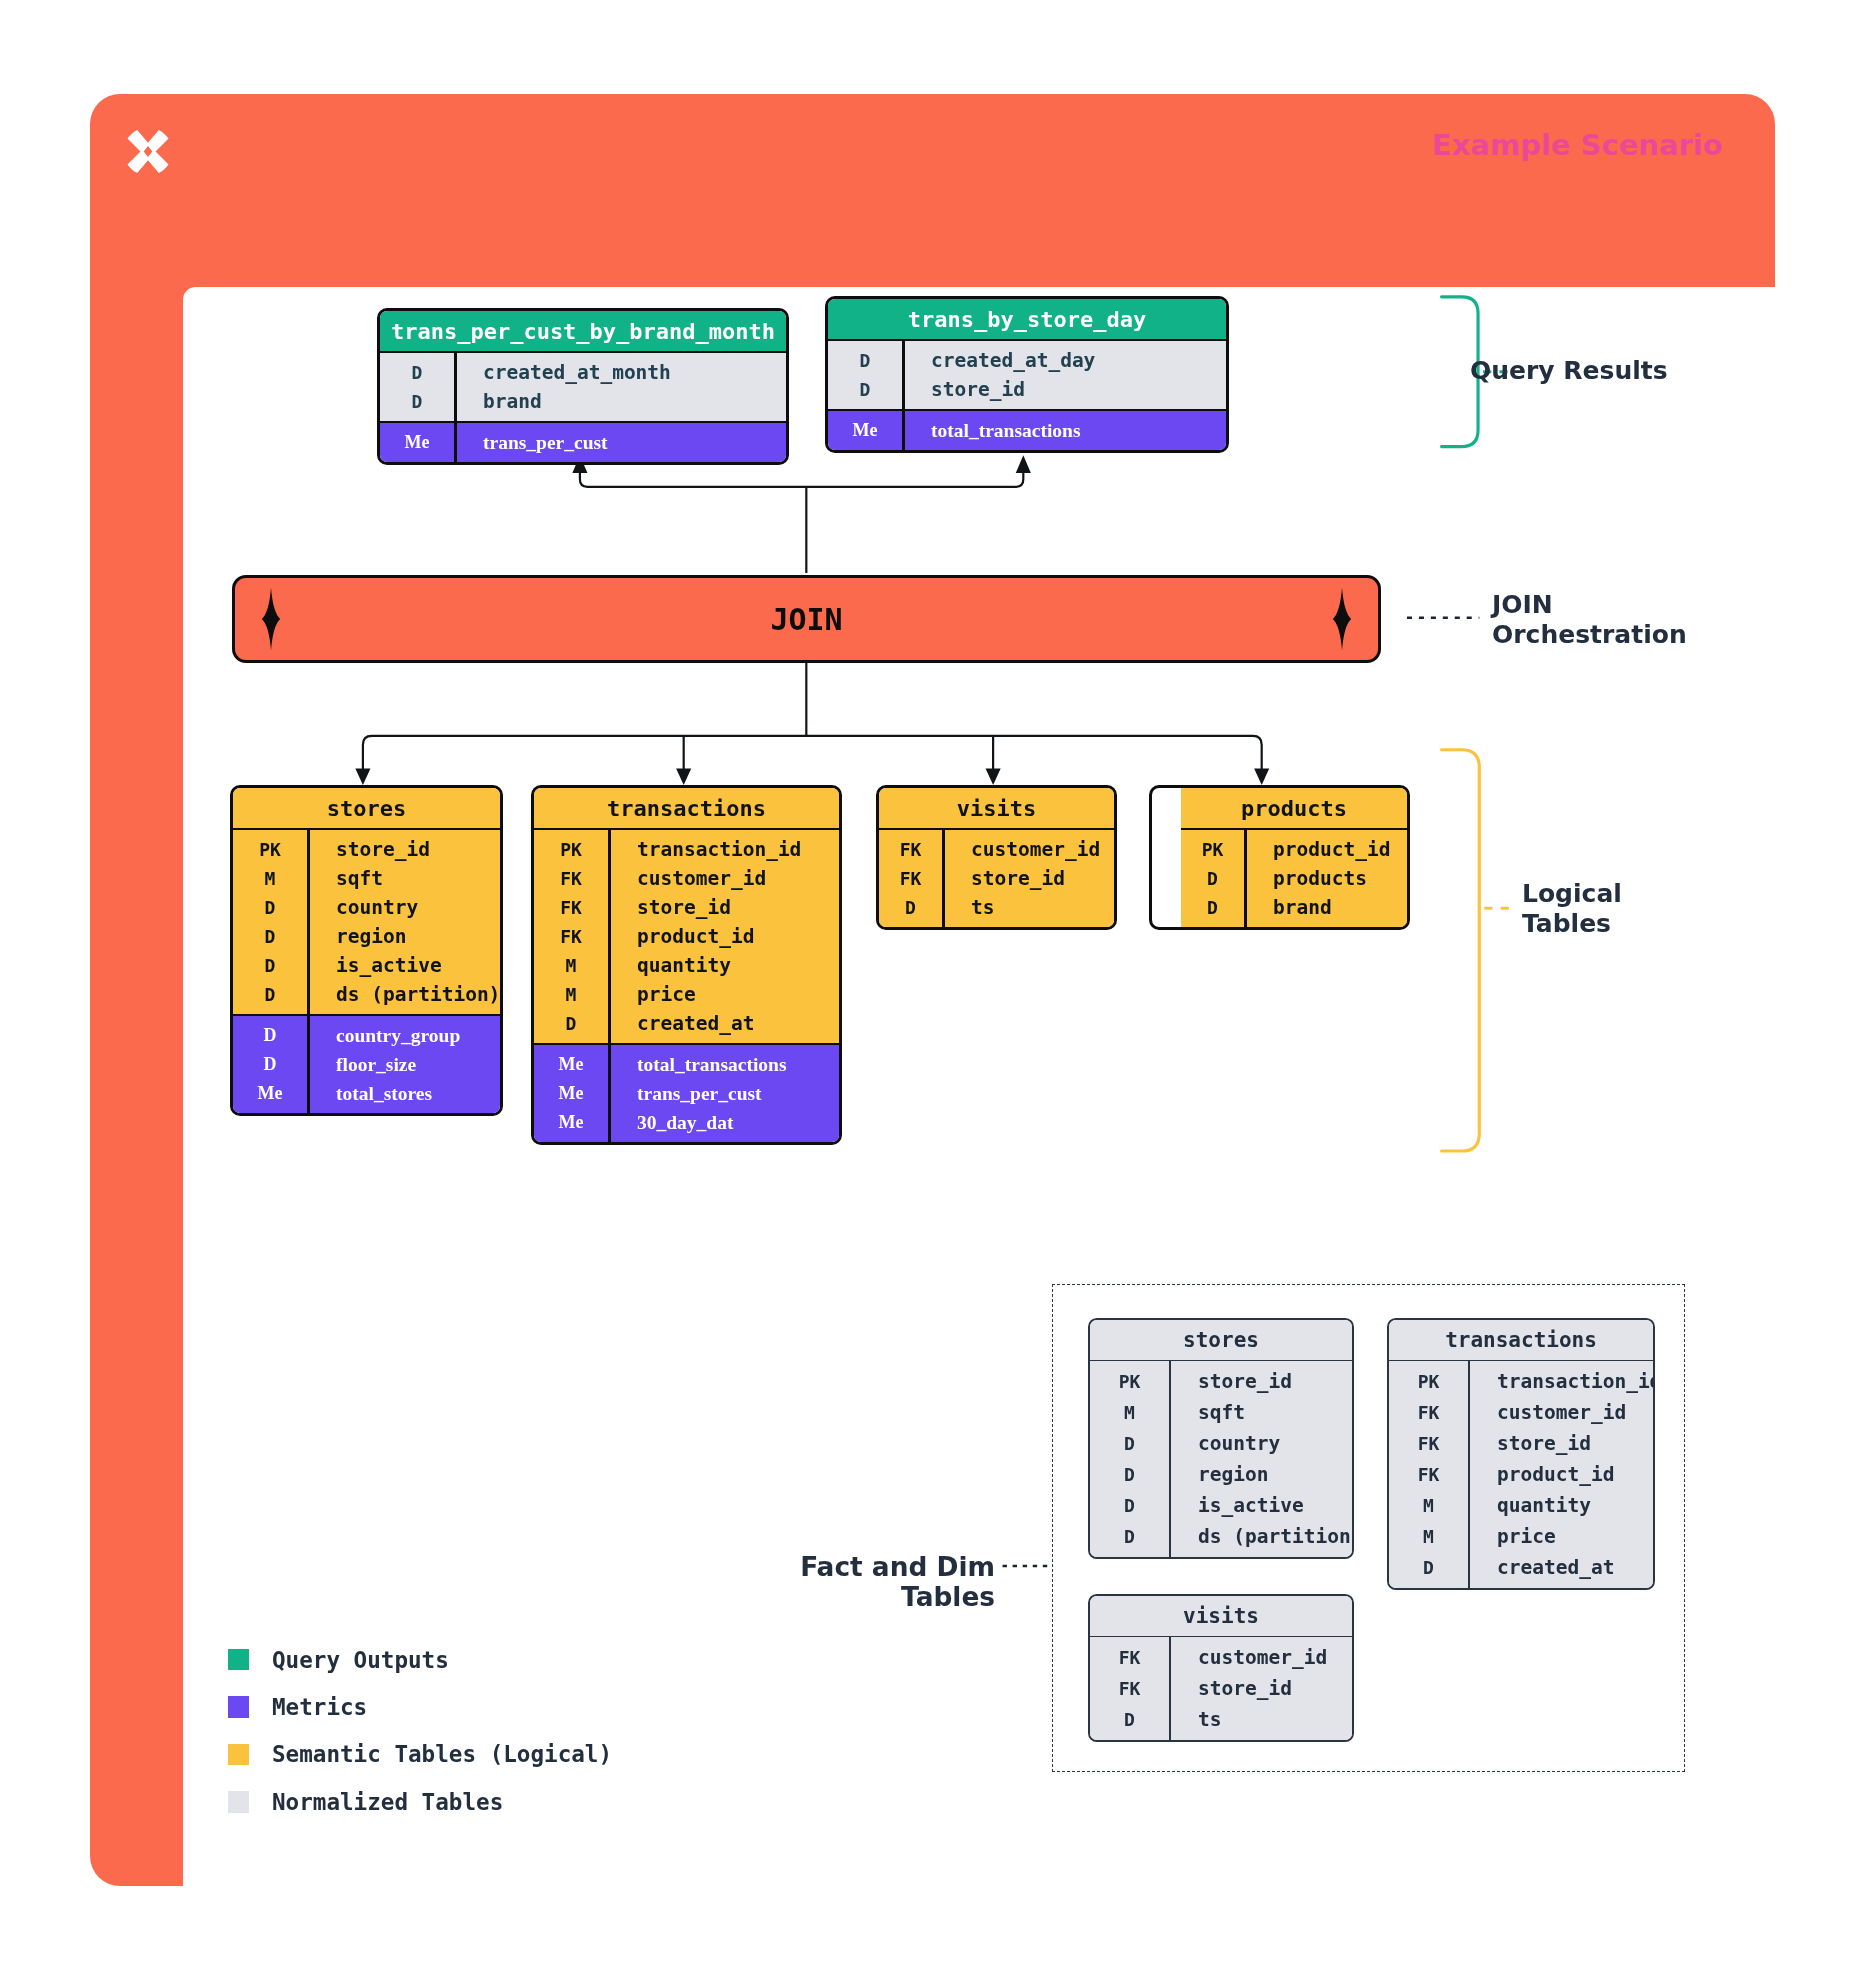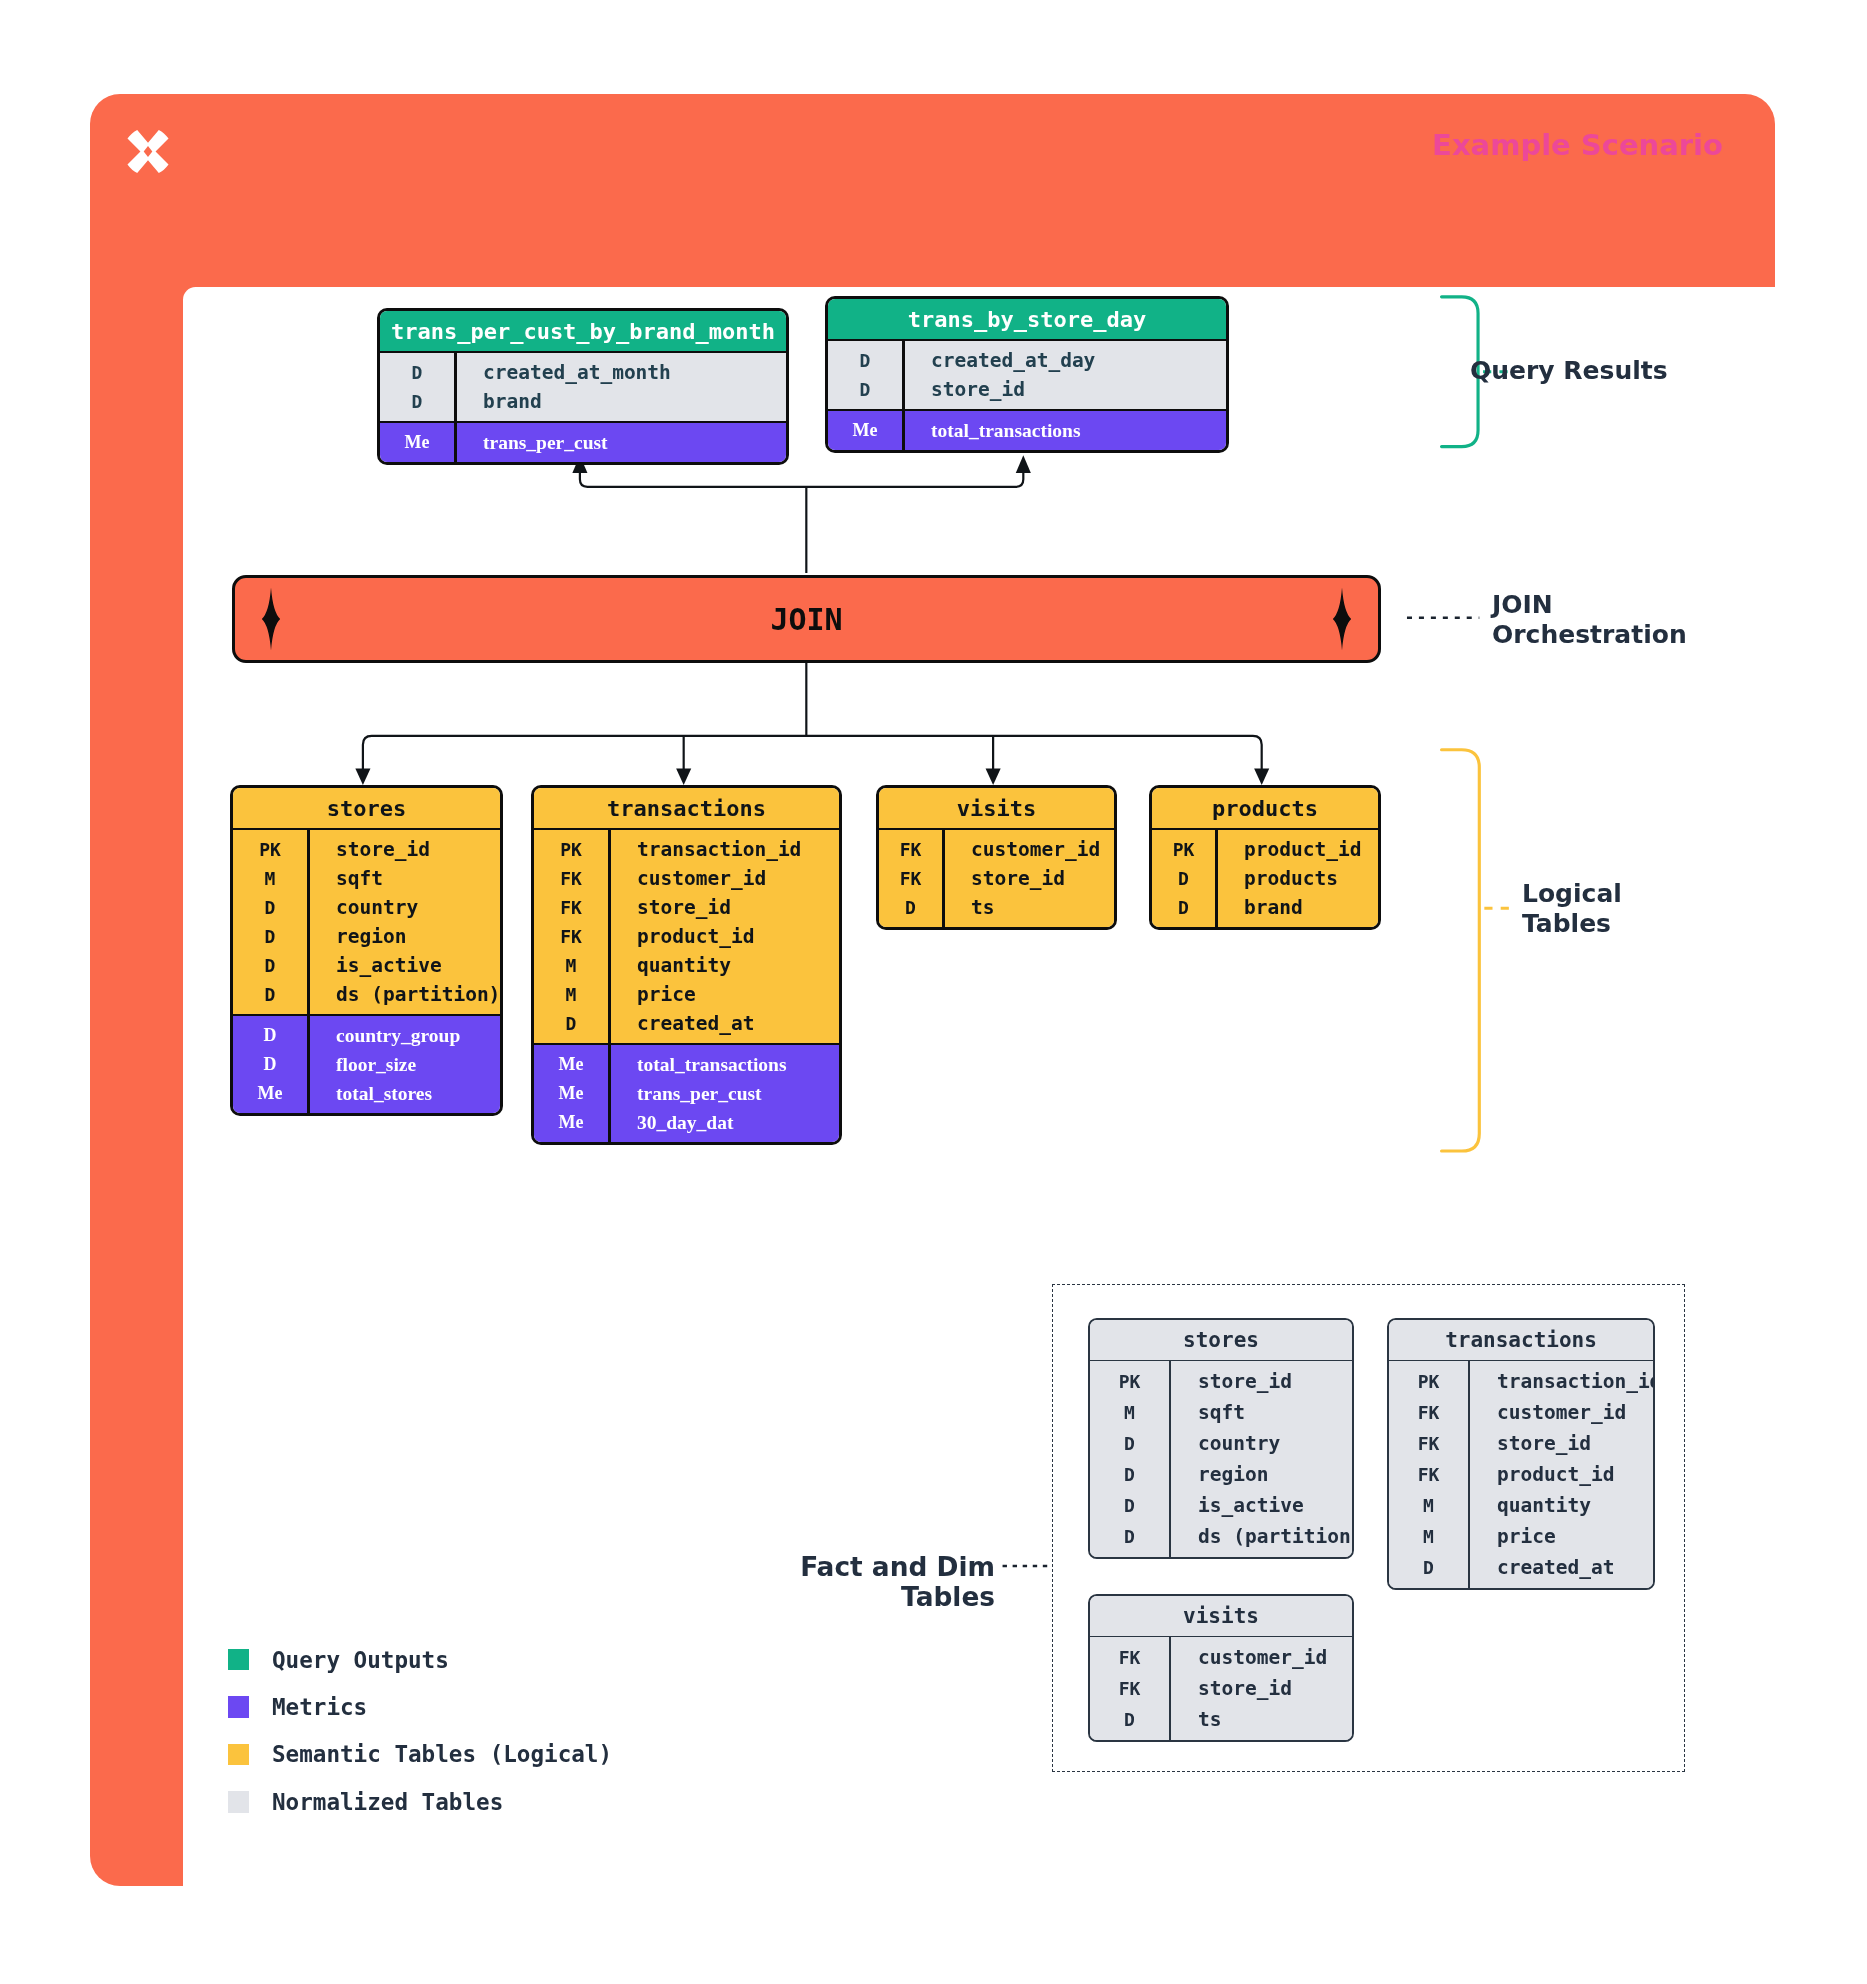--- a/index.html
+++ b/index.html
@@ -269,21 +269,21 @@
           <span class="badge">FK</span>
           <span class="name">store_id</span>
         </div>
       <div class="row">
           <span class="badge">D</span>
           <span class="name">ts</span>
         </div>
     </div>
   </div>
 
-  <div class="tbl sem narrow" style="left:1149px;top:785px;width:226px;">
+  <div class="tbl sem narrow" style="left:1149px;top:785px;width:226px;padding-left:29px;">
     <div class="title">products</div>
     <div class="sec ylw">
       <div class="vline"></div>
       <div class="row">
           <span class="badge">PK</span>
           <span class="name">product_id</span>
         </div>
       <div class="row">
           <span class="badge">D</span>
           <span class="name">products</span>

